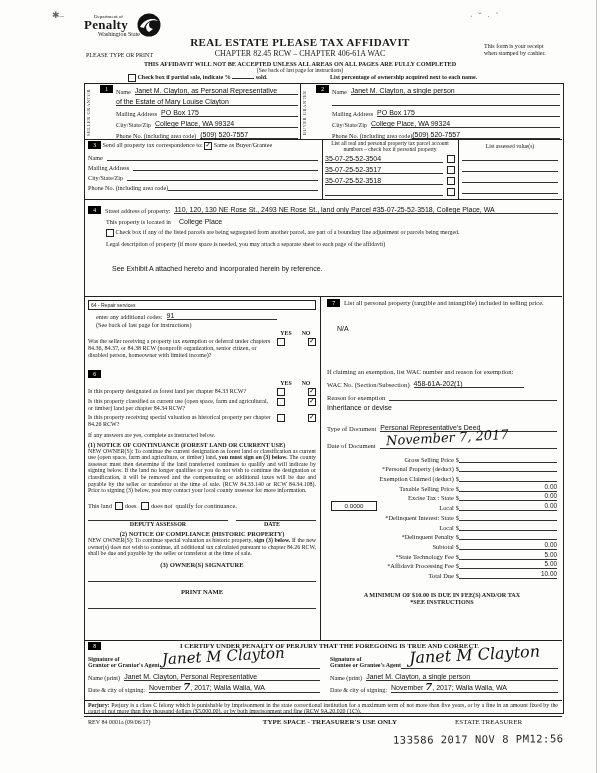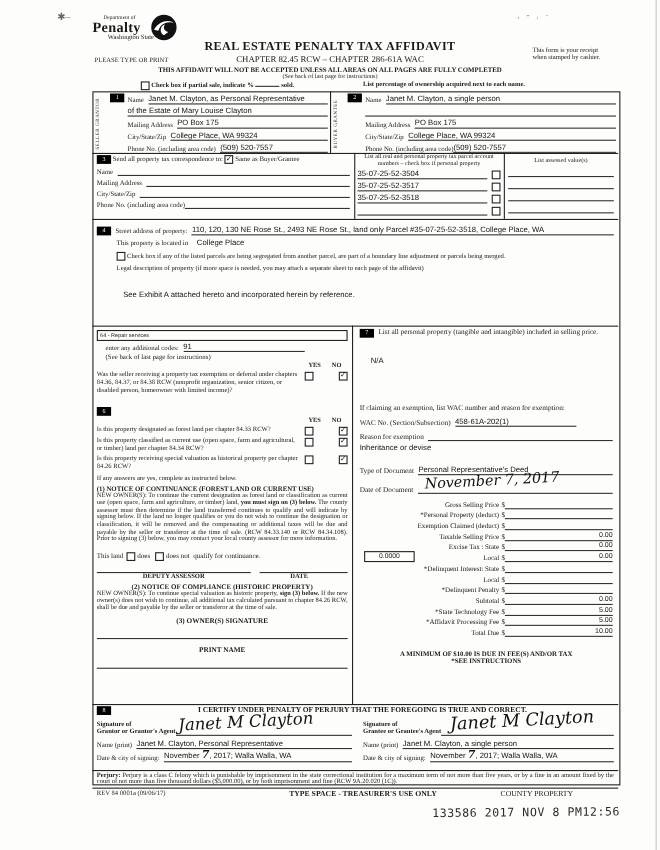--- a/index.html
+++ b/index.html
@@ -49,22 +49,22 @@
     <div style="font-size:5px;padding-left:10px;">Department of</div>
     <div style="font-size:13px;font-weight:bold;letter-spacing:0.3px;line-height:12px;">Penalty</div>
     <div style="font-size:6px;padding-left:14px;">Washington State</div>
   </div>
   <svg class="abs" style="left:136px;top:12px;" width="26" height="26" viewBox="0 0 26 26">
     <circle cx="13" cy="13" r="11.5" fill="#111"></circle>
     <path d="M4 15 C8 7, 18 5, 22 9 C17 7, 10 9, 8 16 Z" fill="#fff"></path>
     <path d="M13 20 C9 18, 9 12, 14 10 C12 13, 13 16, 17 17 Z" fill="#fff"></path>
   </svg>
 
-  <div class="abs bold ctr" style="left:150px;top:36px;width:300px;font-size:11px;letter-spacing:0.4px;">REAL ESTATE PENALTY TAX AFFIDAVIT</div>
-  <div class="abs ctr" style="left:150px;top:49px;width:300px;font-size:8px;">CHAPTER 82.45 RCW – CHAPTER 286-61A WAC</div>
+  <div class="abs bold ctr" style="left:150px;top:36px;width:300px;font-size:11px;letter-spacing:0.4px;">REAL ESTATE PLEASE TAX AFFIDAVIT</div>
+  <div class="abs ctr" style="left:150px;top:49px;width:300px;font-size:8px;">CHAPTER 82.45 RCW – CHAPTER 406-61A WAC</div>
   <div class="abs" style="left:86px;top:52px;font-size:6px;">PLEASE TYPE OR PRINT</div>
   <div class="abs" style="left:484px;top:43px;width:84px;font-size:6px;line-height:7px;">
     <span>This form is your receipt</span><br>
     <span>when stamped by cashier.</span>
   </div>
   <div class="abs bold ctr" style="left:60px;top:60px;width:480px;font-size:6.2px;">THIS AFFIDAVIT WILL NOT BE ACCEPTED UNLESS ALL AREAS ON ALL PAGES ARE FULLY COMPLETED</div>
   <div class="abs ctr sm" style="left:60px;top:67px;width:480px;">(See back of last page for instructions)</div>
 
   <div class="abs" style="left:128px;top:74px;font-size:6px;font-weight:bold;">
     <span class="cb"></span>
@@ -415,16 +415,16 @@
   </div>
 
   <div class="abs" style="left:88px;top:702px;width:470px;font-size:5.9px;line-height:6.4px;text-align:justify;">
     <span class="bold">Perjury:</span>
     <span>Perjury is a class C felony which is punishable by imprisonment in the state correctional institution for a maximum term of not more than five years, or by a fine in an amount fixed by the court of not more than five thousand dollars ($5,000.00), or by both imprisonment and fine (RCW 9A.20.020 (1C)).</span>
   </div>
 
   <div class="hline" style="left:84px;top:716px;width:478px;border-top-width:1.6px;"></div>
   <div class="abs" style="left:88px;top:719px;font-size:6px;">REV 84 0001a (09/06/17)</div>
   <div class="abs bold ctr" style="left:230px;top:718px;width:200px;font-size:7px;">TYPE SPACE - TREASURER'S USE ONLY</div>
-  <div class="abs" style="left:455px;top:718px;font-size:7px;">COUNTY PROPERTY</div>
+  <div class="abs" style="left:455px;top:718px;font-size:7px;">ESTATE TREASURER</div>
   <div class="abs stamp" style="left:393px;top:733px;">133586 2017 NOV 8 PM12:56</div>
 
 </div>
 
 </body></html>

